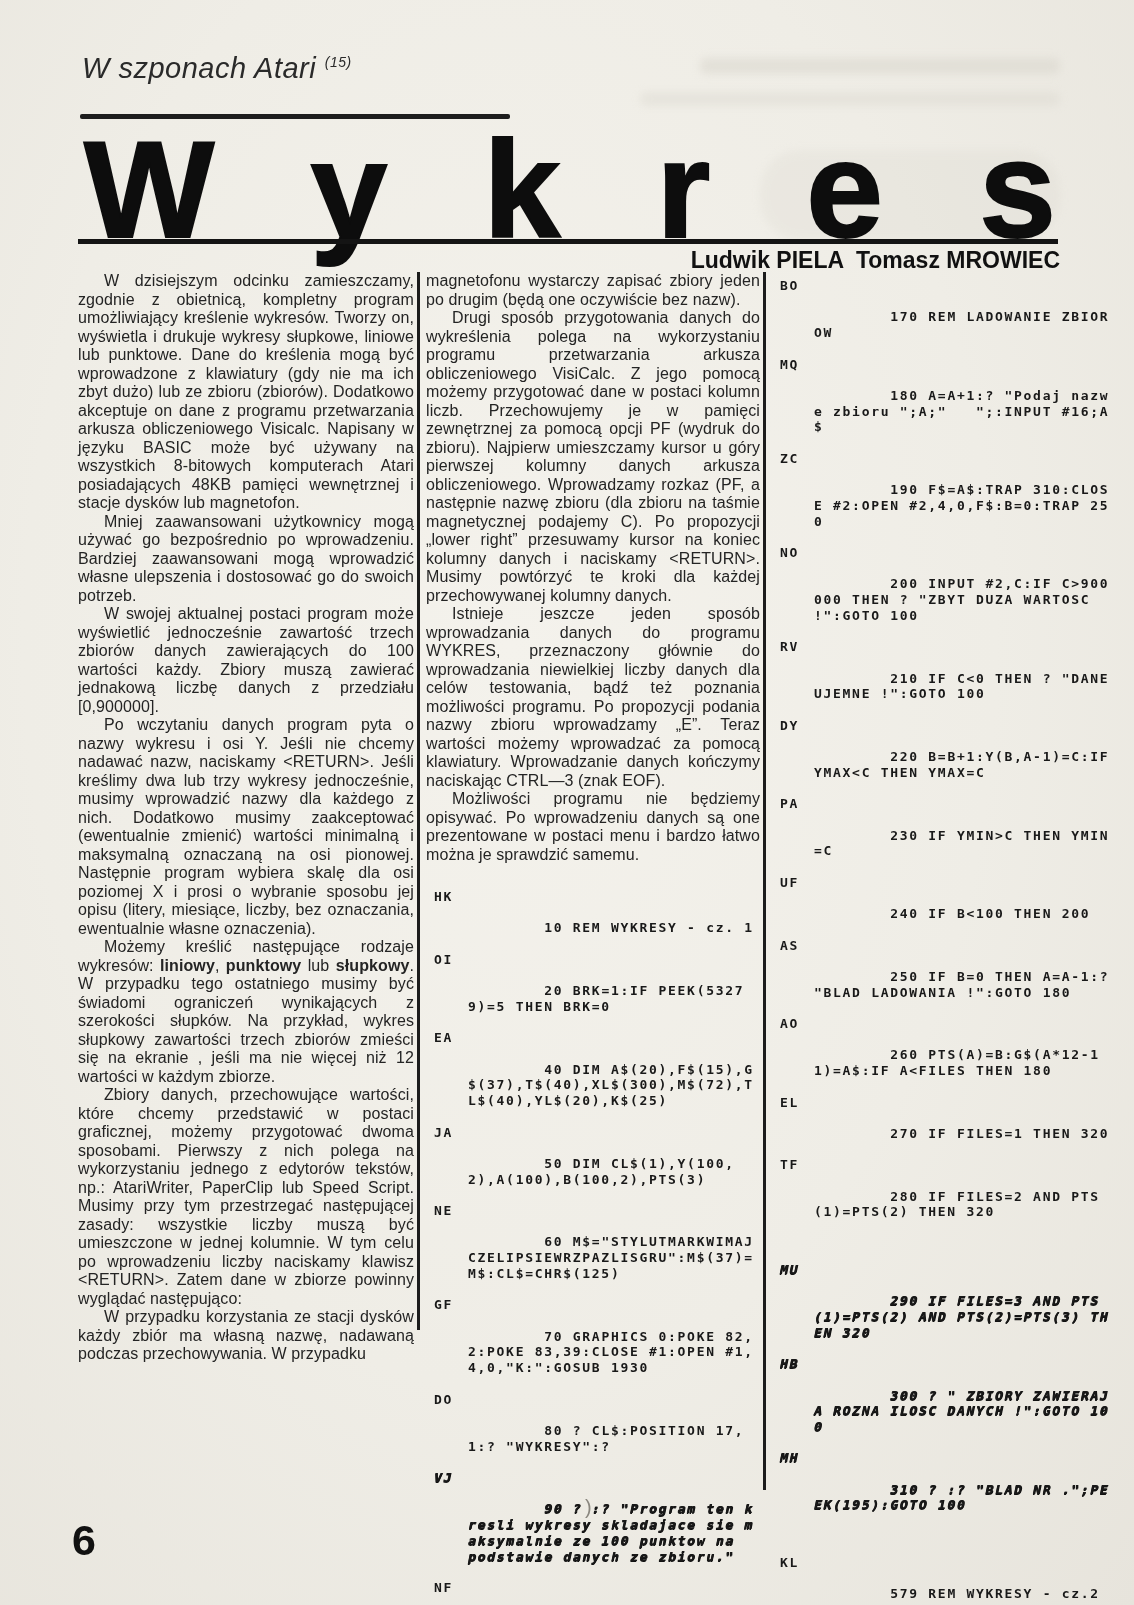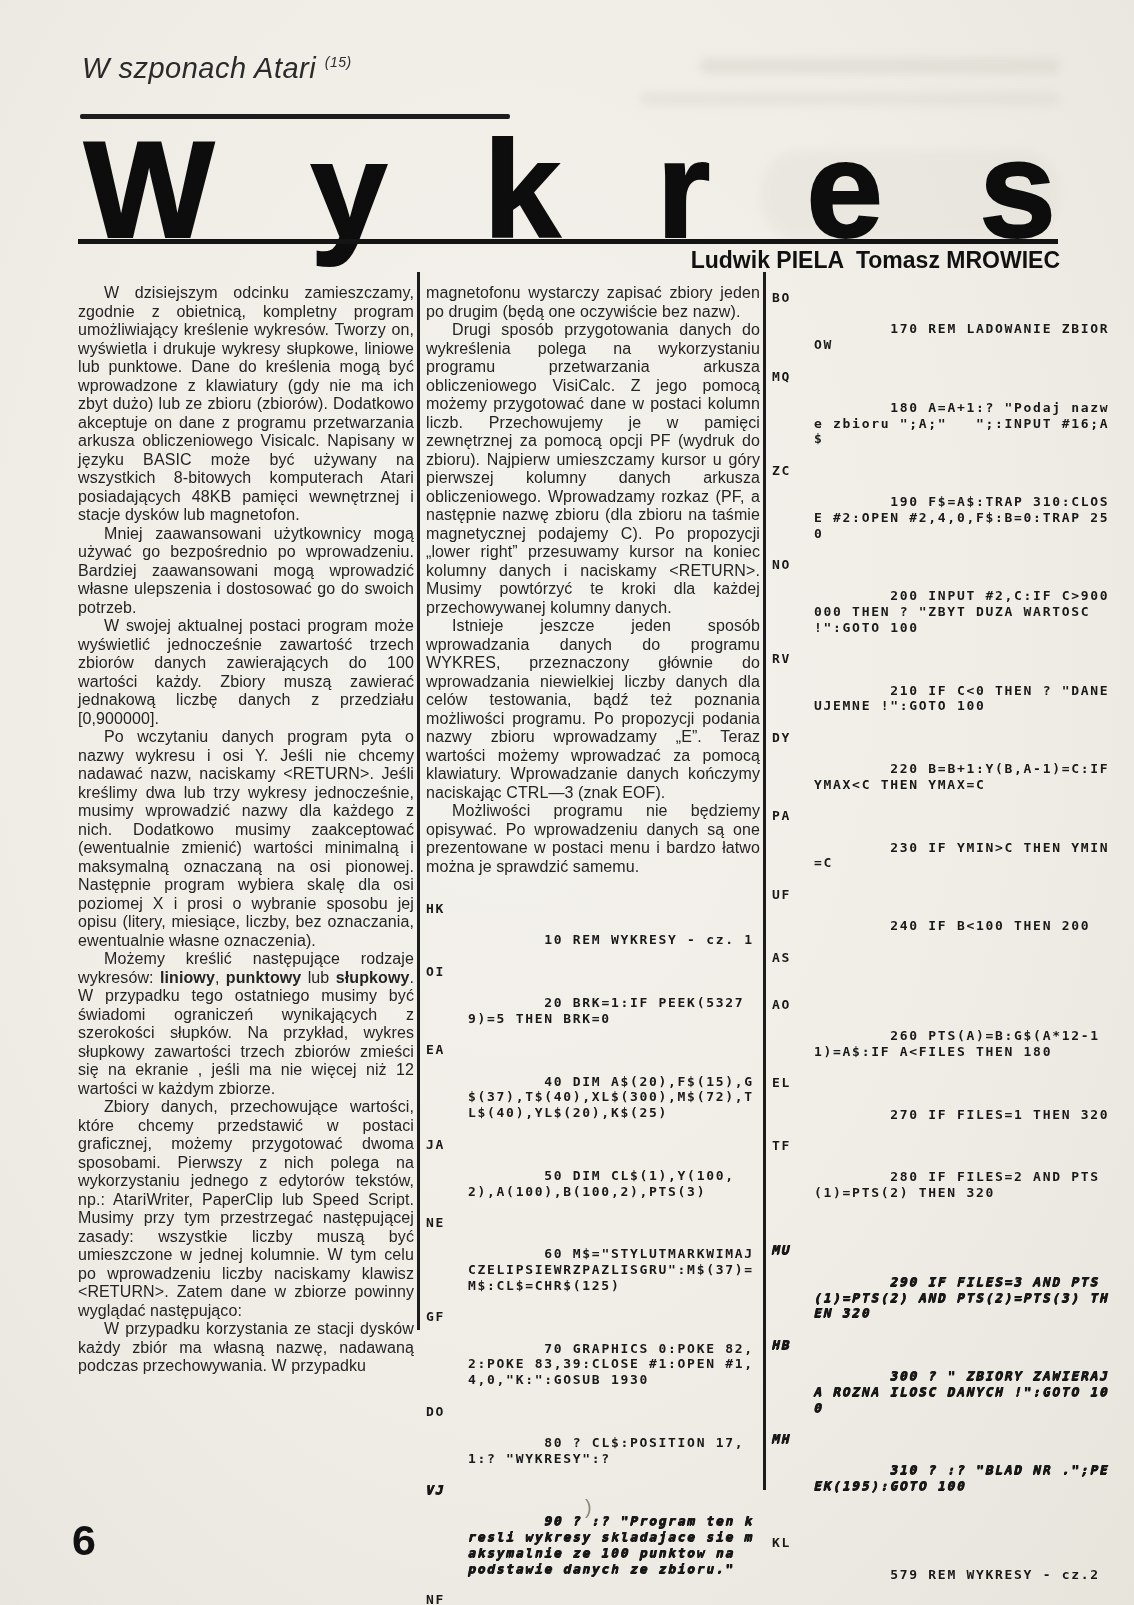--- a/index.html
+++ b/index.html
@@ -18,39 +18,39 @@
   .top-rule{position:absolute;top:239px;left:78px;width:980px;height:5px;background:#141414;}
   .authors{position:absolute;top:247px;left:78px;width:982px;text-align:right;font-weight:bold;font-size:23px;color:#111;white-space:pre-wrap;}
   .pagenum{position:absolute;top:1516px;left:72px;font-size:43px;font-weight:bold;color:#111;}
   
   .smudge{position:absolute;background:#d9d6cd;filter:blur(4px);opacity:.55;border-radius:6px;}
   .sm1{top:58px;left:700px;width:360px;height:16px;}
   .sm2{top:92px;left:640px;width:420px;height:14px;opacity:.4;}
   .sm3{top:150px;left:760px;width:300px;height:90px;opacity:.25;border-radius:40px;}
   .artifact{position:absolute;color:#8a877f;font-size:20px;}
   
-  .col{position:absolute;top:272px;margin-top:12px;}
+  .col{position:absolute;top:272px;}
   .col1{left:78px;width:336px;}
   .col2{left:426px;width:334px;}
   .col3{left:772px;width:340px;}
   .vrule{position:absolute;width:2.5px;background:#1c1c1c;}
   .vr1{left:417px;top:272px;height:1058px;}
   .vr2{left:763px;top:272px;height:1218px;}
   
   .body-text p{margin:0;font-size:16px;line-height:18.5px;text-align:justify;text-indent:26px;color:#242424;letter-spacing:.1px;}
   .body-text p.noindent{text-indent:0;}
   b.inb{font-weight:bold;}
   .numbers{width:210px;margin:3px 0 3px 62px;text-align:center;}
   .num-line{font-size:16px;line-height:19px;}
   
   .listing{font-family:"DejaVu Sans Mono", monospace;font-weight:bold;color:#191919;
     font-size:13px;line-height:15.7px;letter-spacing:1.7px;}
   .listing-start{margin-top:25px;}
   .code-line{position:relative;padding-left:42px;white-space:pre-wrap;word-break:break-all;}
-  .code-line .cs{position:absolute;left:0;top:0;}
+  .code-line .cs{position:absolute;left:8px;top:0;}
   .code-line.gap{margin-top:26px;}
   .code-line.xb{text-shadow:.7px 0 0 #111, 0 .5px 0 #111;font-style:italic;}
   .col3 .listing{padding-top:6px;}
 </style>
 </head>
 <body>
 
 <div class="smudge sm1"></div>
 <div class="smudge sm2"></div>
 <div class="smudge sm3"></div>
@@ -179,20 +179,21 @@
         <span class="ct">230 IF YMIN&gt;C THEN YMIN=C</span>
       </div>
 
       <div class="code-line">
         <span class="cs">UF</span>
         <span class="ct">240 IF B&lt;100 THEN 200</span>
       </div>
 
       <div class="code-line">
         <span class="cs">AS</span>
+        <span class="ct">250 IF B=0 THEN A=A-1:? "BLAD LADOWANIA !":GOTO 180</span>
       </div>
 
       <div class="code-line">
         <span class="cs">AO</span>
         <span class="ct">260 PTS(A)=B:G$(A*12-11)=A$:IF A&lt;FILES THEN 180</span>
       </div>
 
       <div class="code-line">
         <span class="cs">EL</span>
         <span class="ct">270 IF FILES=1 THEN 320</span>

